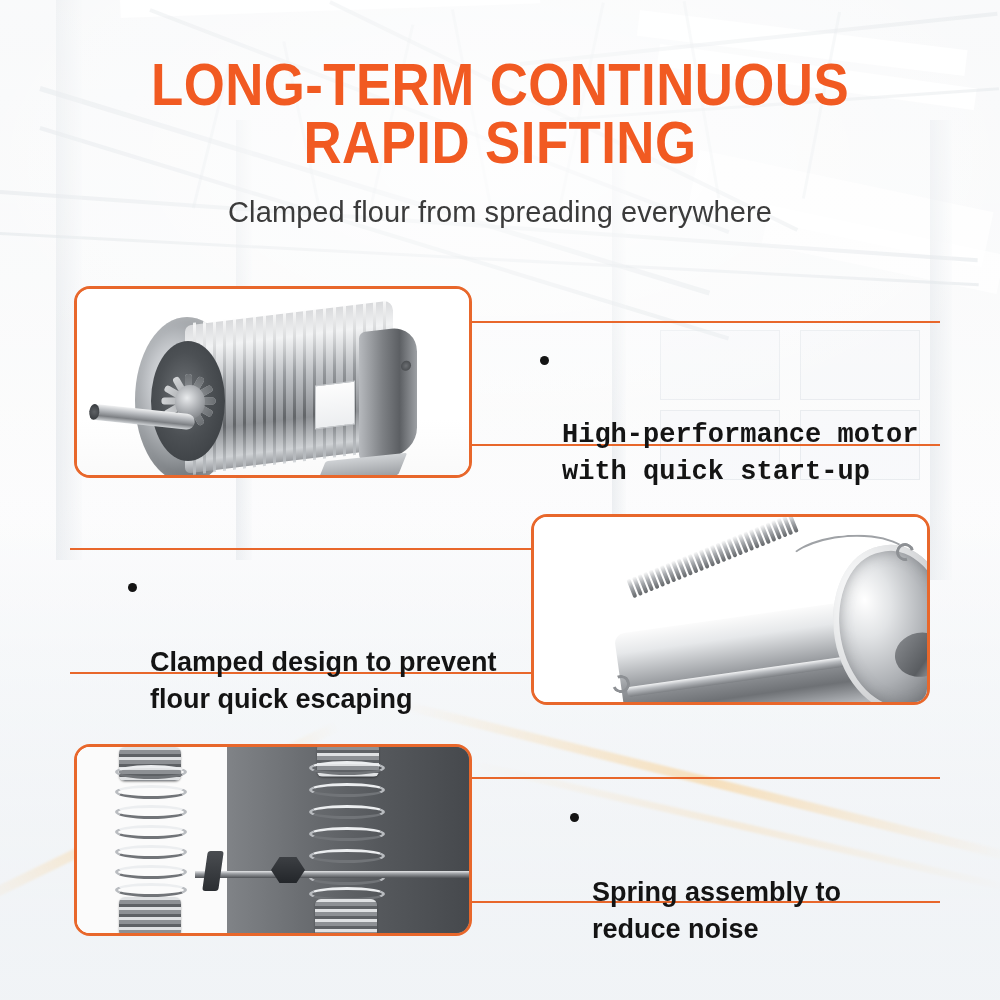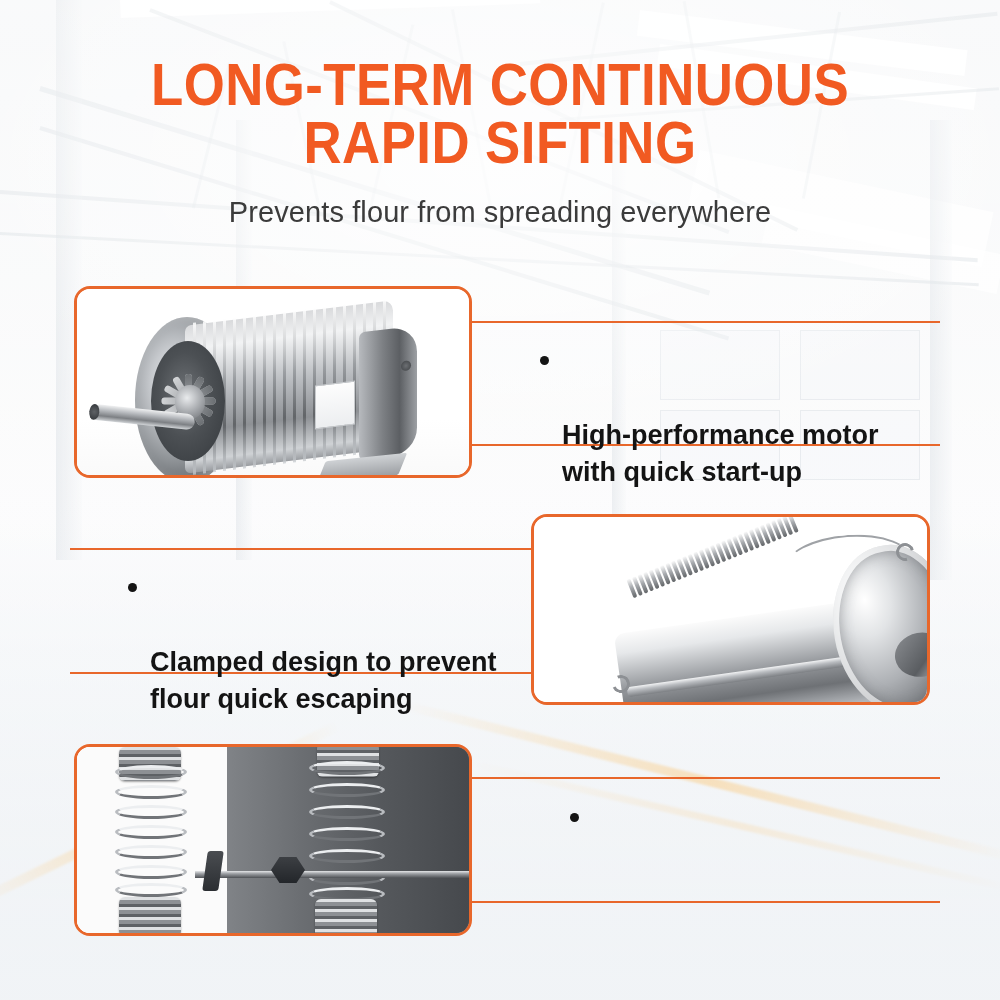--- a/index.html
+++ b/index.html
@@ -298,21 +298,21 @@
 
   <div class="haze"></div>
 </div>
 
 <div id="content">
 
   <div class="title" style="top:56px;">
     <span class="l1">LONG-TERM CONTINUOUS</span>
     <span class="l2">RAPID SIFTING</span>
   </div>
-  <div class="subtitle" style="top:196px;">Prevents flour from spreading everywhere</div>
+  <div class="subtitle" style="top:196px;">Clamped flour from spreading everywhere</div>
 
   <div class="rule" style="left:470px;top:321px;width:470px;"></div>
   <div class="rule" style="left:470px;top:444px;width:470px;"></div>
 
   <div class="card" style="left:74px;top:286px;width:398px;height:192px;">
     <div class="photo motor-wrap">
       <div class="m-bellhead"></div>
       <div class="m-body"></div>
       <div class="m-fins">
         <i style="left:4px"></i>
@@ -351,21 +351,21 @@
         <i style="transform:rotate(240deg)"></i>
           <i style="transform:rotate(270deg)"></i>
         <i style="transform:rotate(300deg)"></i>
           <i style="transform:rotate(330deg)"></i>
       </div>
       <div class="m-hub"></div>
       <div class="m-shaft"></div>
     </div>
   </div>
 
-  <div class="feat" style="left:540px;top:343px;width:400px;">
+  <div class="feat" style="left:540px;top:343px;width:400px;font-family:Liberation Mono, monospace;">
     <p>
       <span class="bullet"></span>
       <span class="txt">High-performance motor
 with quick start-up</span>
     </p>
   </div>
 
   <div class="rule" style="left:70px;top:548px;width:470px;"></div>
   <div class="rule" style="left:70px;top:672px;width:470px;"></div>
 
@@ -455,16 +455,18 @@
 
       <div class="s-bar"></div>
       <div class="s-clip"></div>
       <div class="s-nut" style="left:194px;top:110px;"></div>
     </div>
   </div>
 
   <div class="feat" style="left:570px;top:800px;width:400px;">
     <p>
       <span class="bullet"></span>
+      <span class="txt">Spring assembly to
+reduce noise</span>
     </p>
   </div>
 
 </div>
 
 </body></html>

